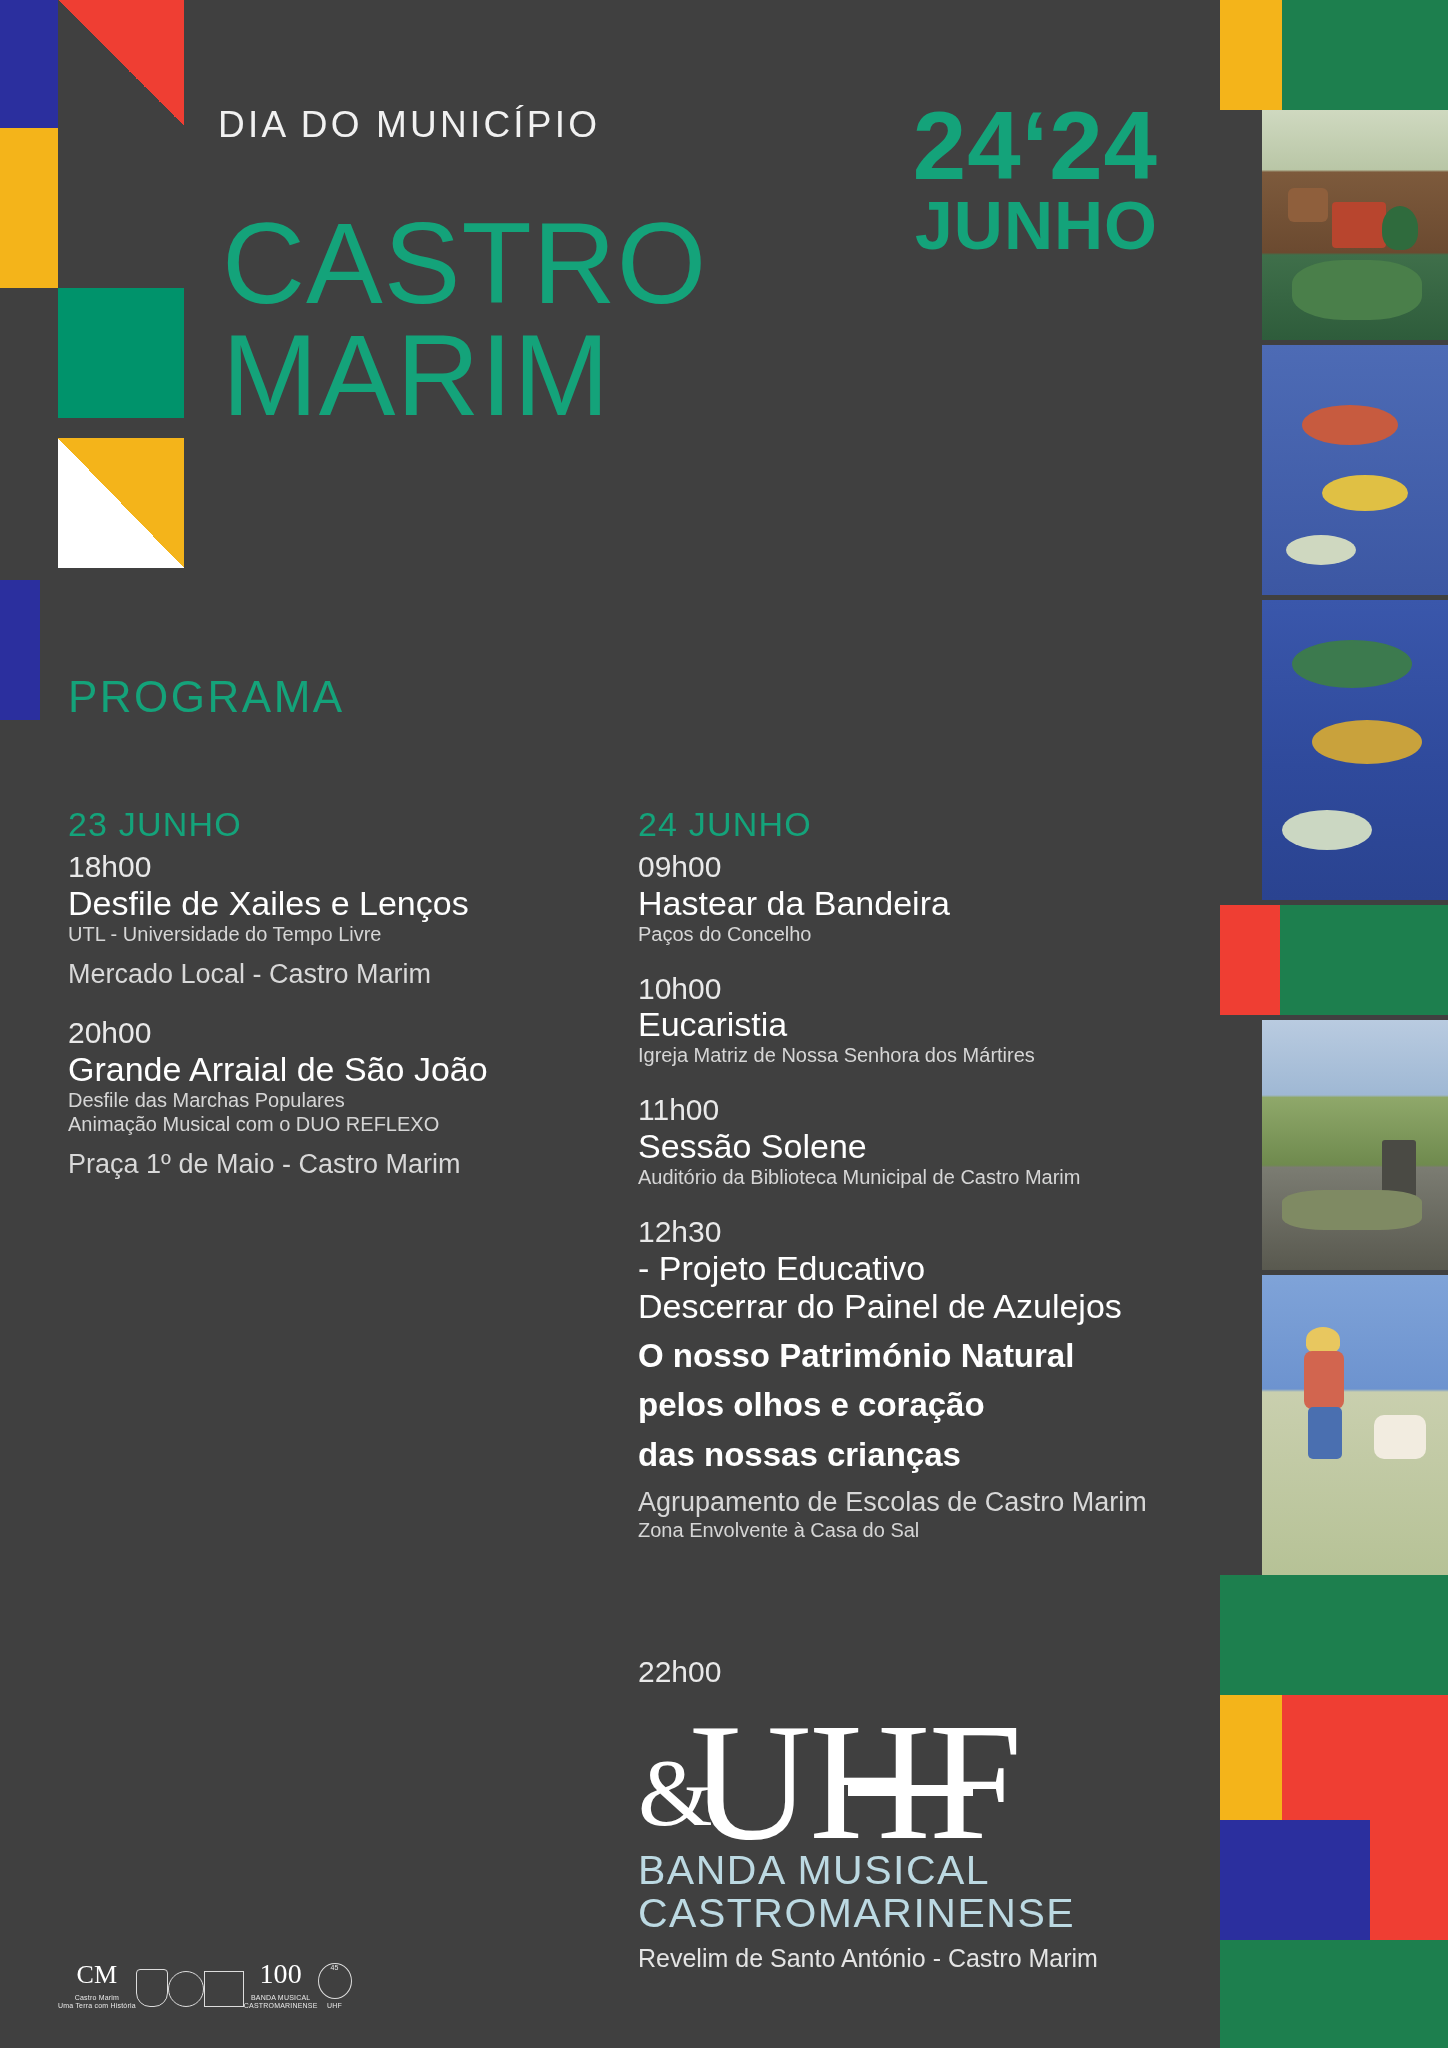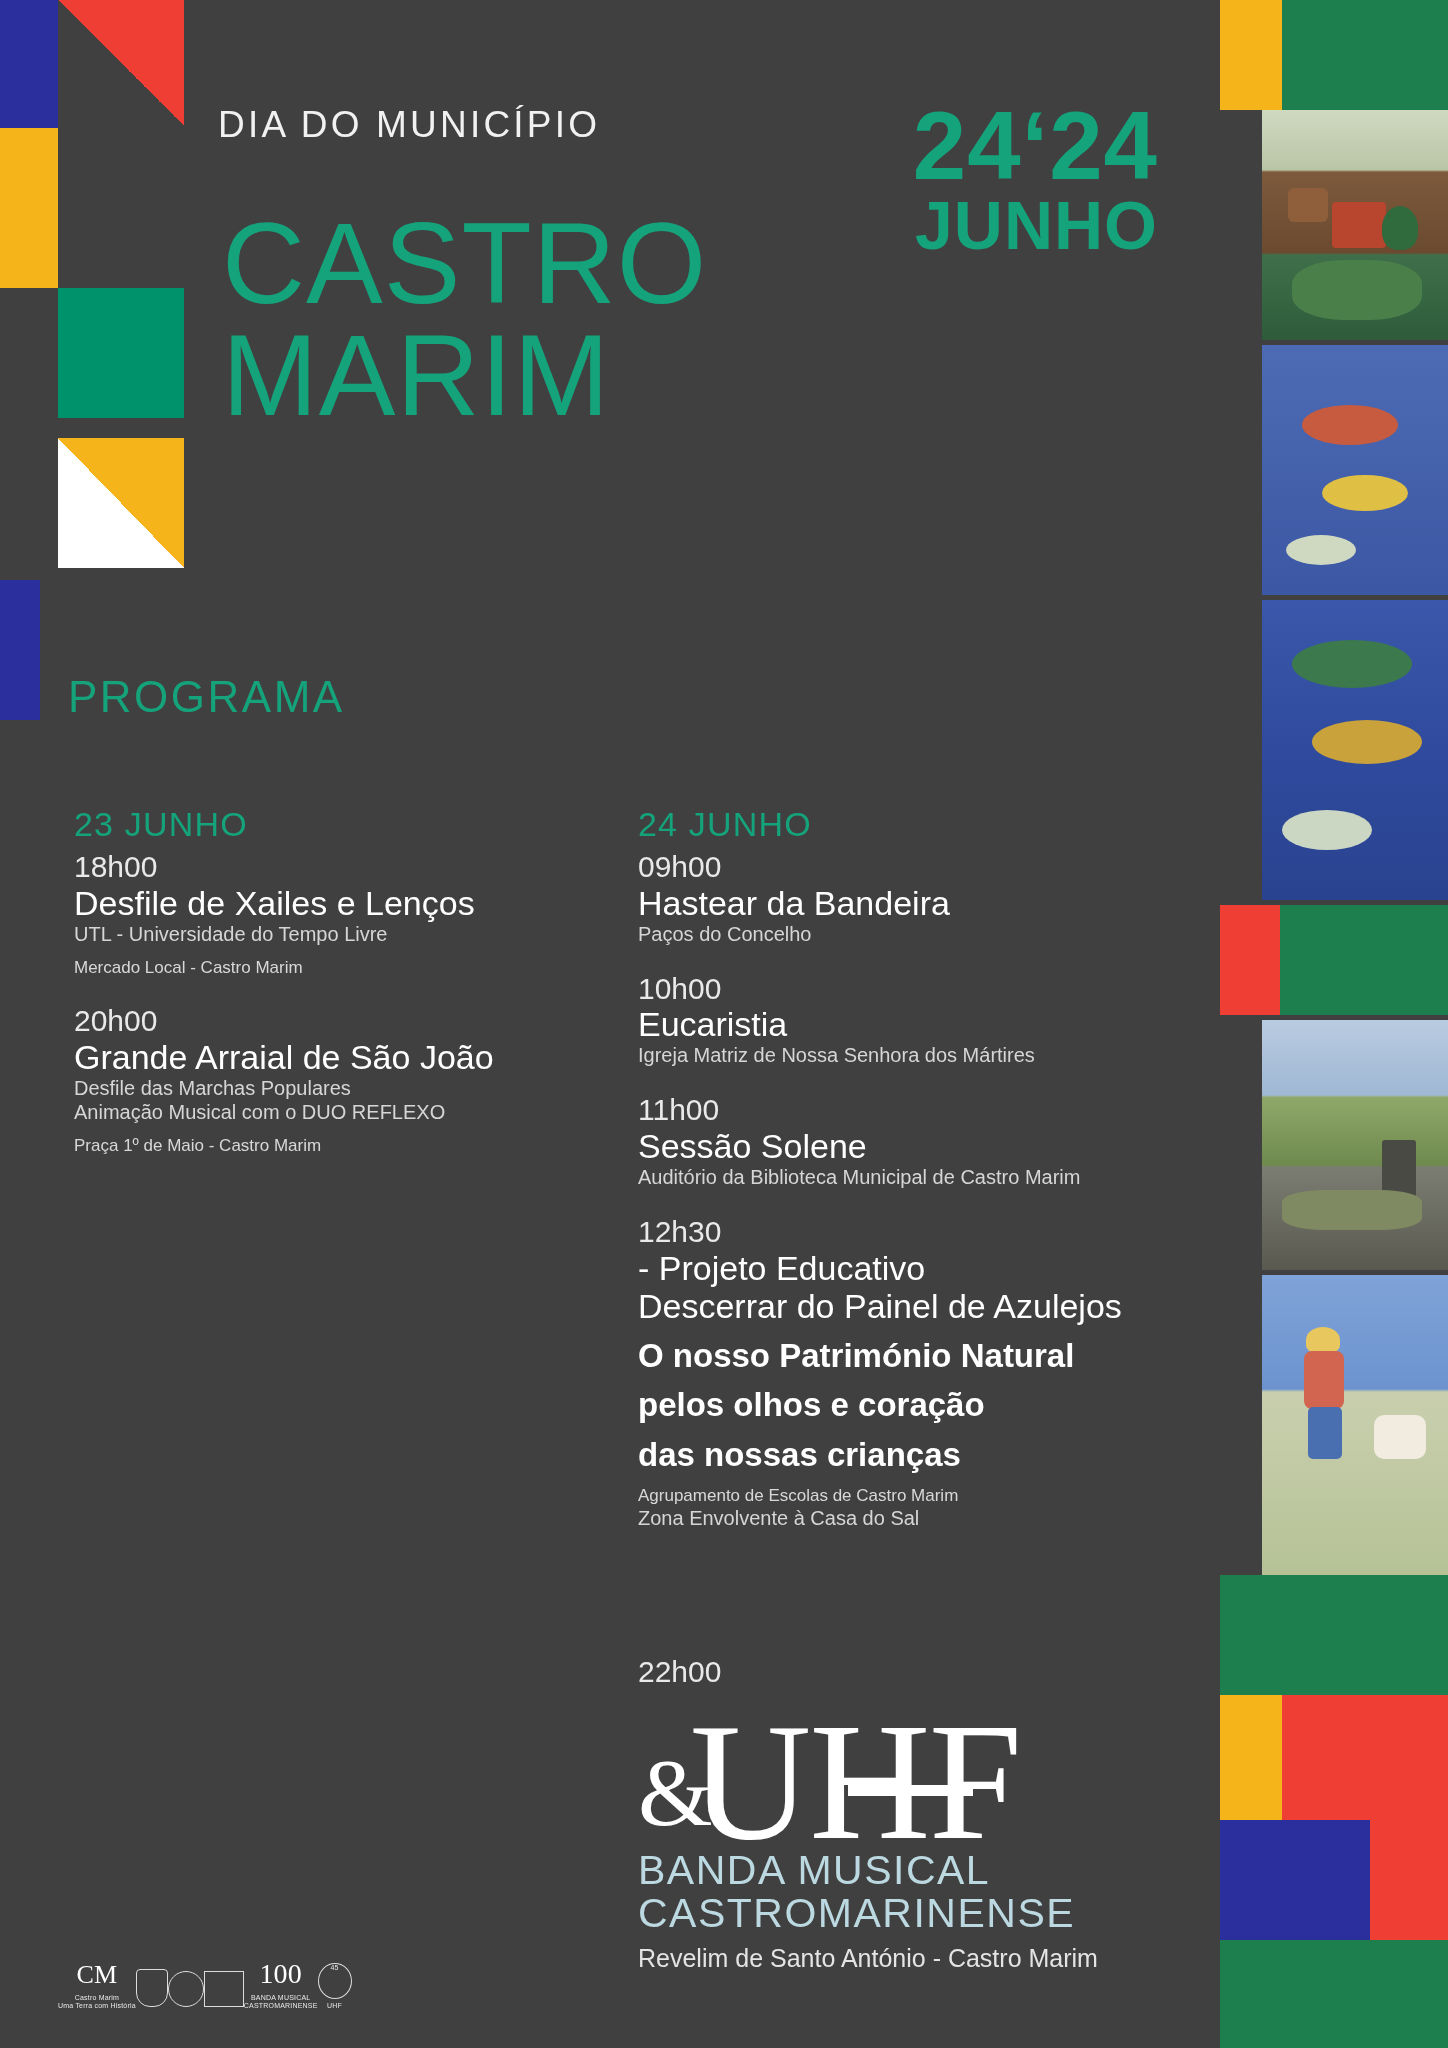--- a/index.html
+++ b/index.html
@@ -129,21 +129,21 @@
   .cols {
     position: absolute;
     left: 60px;
     top: 805px;
     width: 1160px;
   }
   .col {
     position: absolute;
     top: 0;
   }
-  .col-left { left: 14px; width: 570px; }
+  .col-left { left: 8px; width: 570px; }
   .col-right { left: 578px; width: 620px; }
 
   .daytitle {
     color: #14a37a;
     font-size: 34px;
     letter-spacing: 1.2px;
     margin-bottom: 6px;
   }
   .event { margin-bottom: 26px; }
   .etime {
@@ -155,21 +155,21 @@
     font-size: 34px;
     color: #ffffff;
     line-height: 1.12;
   }
   .esub {
     font-size: 20px;
     color: #d6d6d6;
     line-height: 1.2;
   }
   .eplace {
-    font-size: 17px;
+    font-size: 27px;
     color: #d8d8d8;
     margin-top: 12px;
     line-height: 1.2;
   }
   .ehighlight {
     font-size: 33px;
     font-weight: 700;
     color: #ffffff;
     line-height: 1.14;
     margin-top: 12px;

